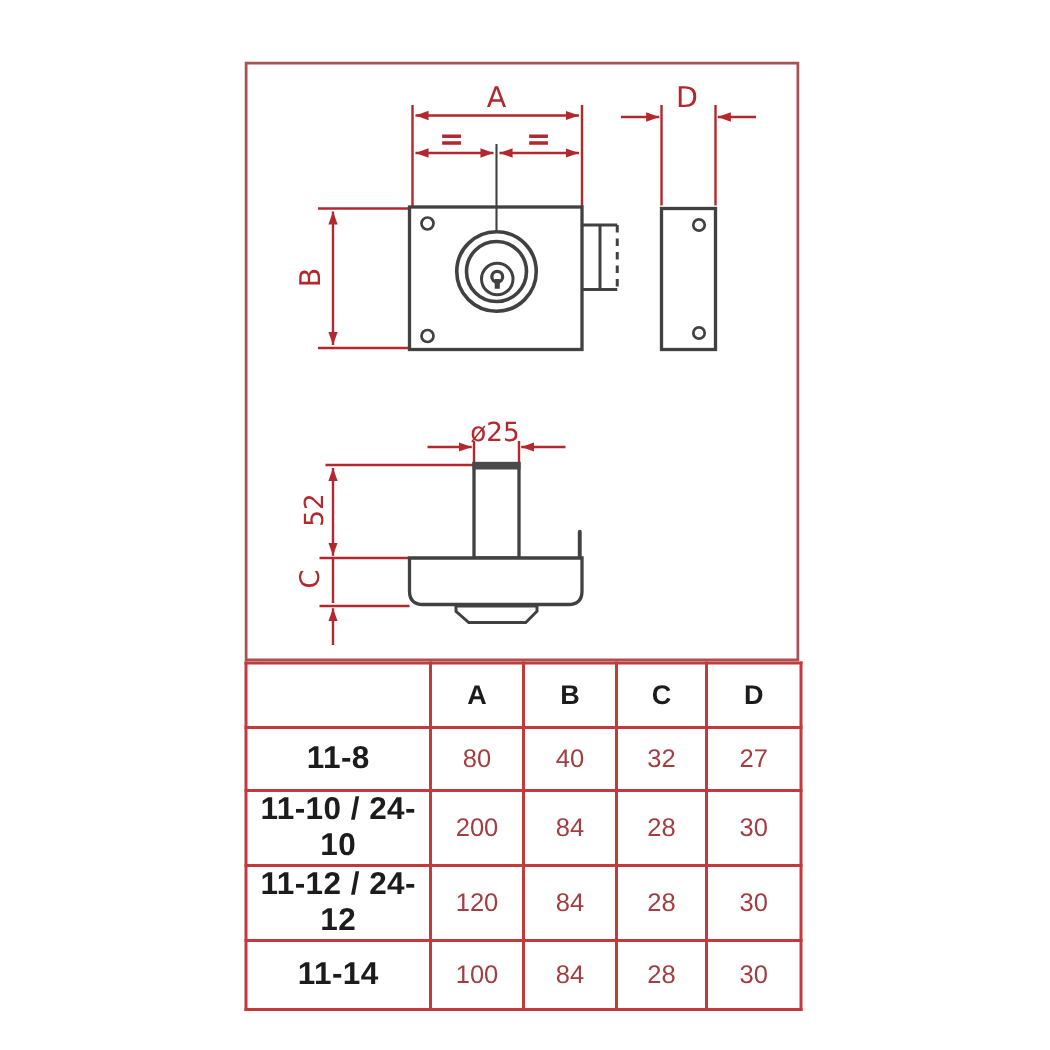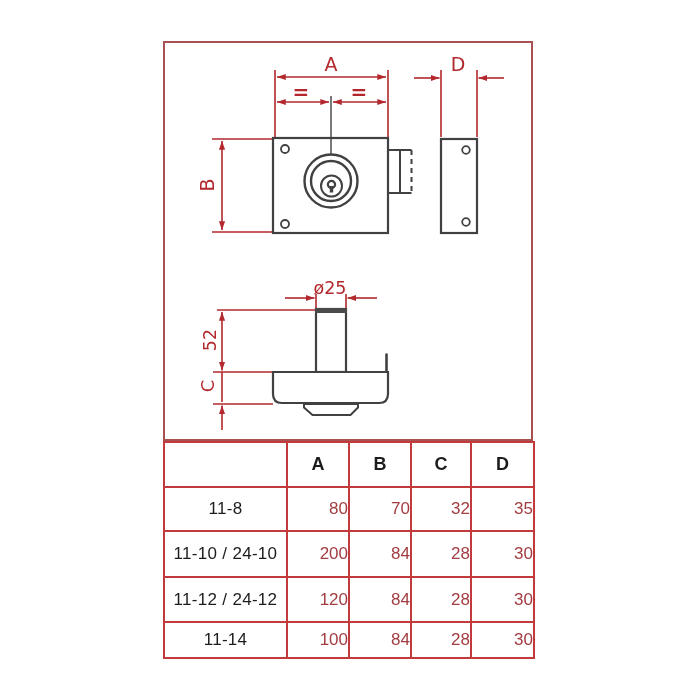--- a/index.html
+++ b/index.html
@@ -11,22 +11,22 @@
   svg text{font-family:"DejaVu Sans","Liberation Sans",sans-serif;}
   .spec-table{
     position:absolute;left:163px;top:441px;width:370px;height:218px;
     border-collapse:collapse;table-layout:fixed;
   }
   .spec-table td{
     border:2px solid #c23a3c;text-align:center;vertical-align:middle;
     padding:0;background:#ffffff;
   }
   .spec-table td.hdr{font-weight:bold;font-size:18px;color:#1c1c1c;}
-  .spec-table td.model{font-weight:normal;font-size:17px;color:#1c1c1c;letter-spacing:.3px;}
-  .spec-table td.val{font-size:17px;color:#a23d41;text-align:right;}
+  .spec-table td.model{font-weight:bold;font-size:21px;color:#1c1c1c;letter-spacing:.3px;}
+  .spec-table td.val{font-size:17px;color:#a23d41;}
 </style>
 </head>
 <body>
 
 <div class="stage">
 
   <svg style="position:absolute;left:163px;top:41px;" width="370" height="400" viewBox="0 0 370 400">
     <defs>
       <marker id="arr" viewBox="0 0 10 8" refX="9.3" refY="4" markerWidth="9.5" markerHeight="7.5" markerUnits="userSpaceOnUse" orient="auto-start-reverse">
         <path d="M0,0.7 L9.3,4 L0,7.3 Z" fill="#b2282d"></path>
@@ -120,39 +120,39 @@
         <tr style="height:43px">
       <td class="hdr"></td>
       <td class="hdr">A</td>
       <td class="hdr">B</td>
       <td class="hdr">C</td>
       <td class="hdr">D</td>
     </tr>
     <tr style="height:42px">
       <td class="model">11-8</td>
       <td class="val">80</td>
-      <td class="val">70</td>
+      <td class="val">40</td>
       <td class="val">32</td>
-      <td class="val">35</td>
+      <td class="val">27</td>
     </tr>
     <tr style="height:44px">
       <td class="model">11-10 / 24-10</td>
       <td class="val">200</td>
       <td class="val">84</td>
       <td class="val">28</td>
       <td class="val">30</td>
     </tr>
     <tr style="height:44px">
       <td class="model">11-12 / 24-12</td>
       <td class="val">120</td>
       <td class="val">84</td>
       <td class="val">28</td>
       <td class="val">30</td>
     </tr>
-    <tr style="height:34px">
+    <tr style="height:46px">
       <td class="model">11-14</td>
       <td class="val">100</td>
       <td class="val">84</td>
       <td class="val">28</td>
       <td class="val">30</td>
     </tr>
   </tbody>
     </table>
 
 </div>

